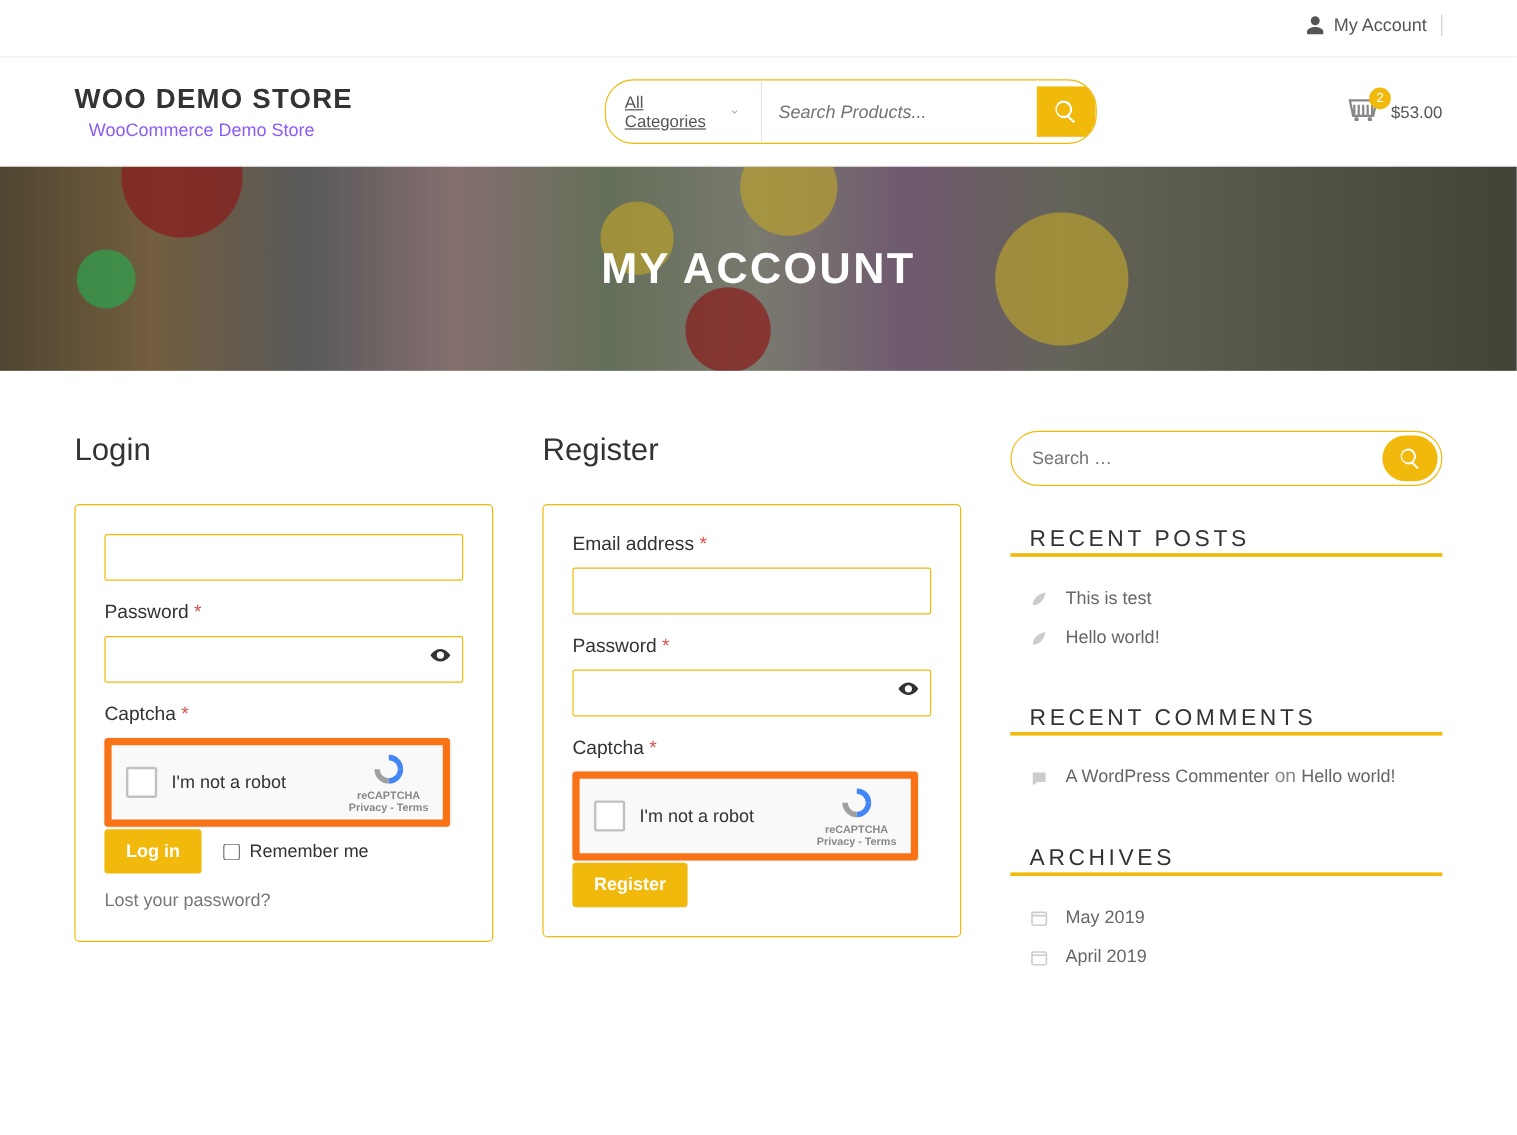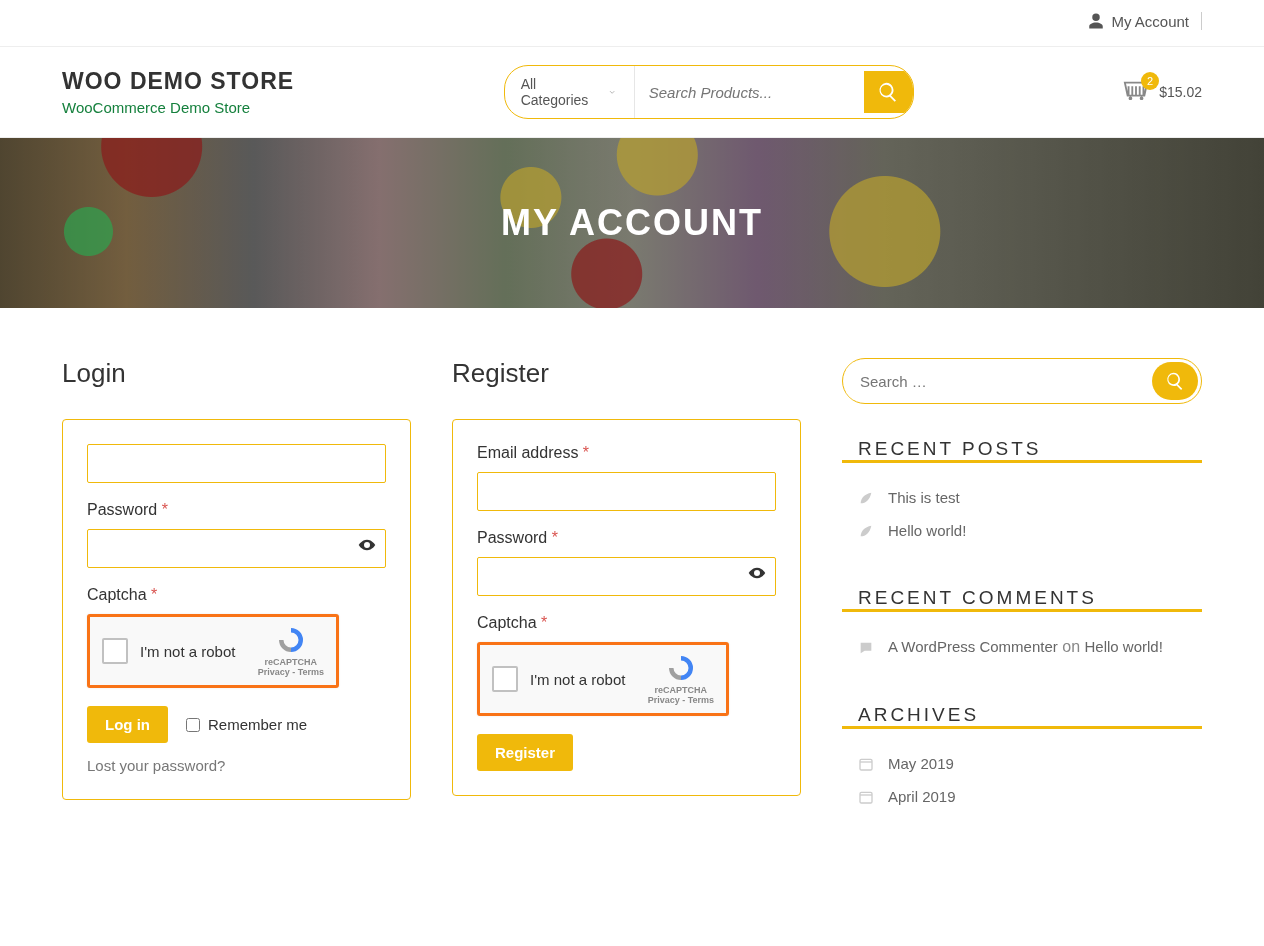--- a/index.html
+++ b/index.html
@@ -9,25 +9,25 @@
 .topbar { border-bottom: 1px solid #eee; padding: 12px 0; }
 .topbar-inner { max-width: 1200px; margin: 0 auto; padding: 0 30px; text-align: right; }
 .account-link { display: inline-flex; align-items: center; gap: 6px; color: #555; text-decoration: none; font-size: 15px; padding-right: 12px; border-right: 1px solid #ccc; }
 .account-link svg { width: 18px; height: 18px; fill: #555; }
 
 
 .header { padding: 18px 0; border-bottom: 1px solid #eee; }
 .header-inner { max-width: 1200px; margin: 0 auto; padding: 0 30px; display: flex; align-items: center; gap: 40px; }
 .logo-block { flex: 0 0 auto; }
 .logo-title { font-family: 'Arial Black', Arial, sans-serif; font-size: 23px; font-weight: 900; letter-spacing: 1px; }
-.logo-sub { color: #15803d; font-size: 15px; margin-top: 4px; }
+.logo-sub { color: #8b5cf6; font-size: 15px; margin-top: 4px; margin-left: 12px; }
 
 .search-wrap { flex: 1; display: flex; justify-content: center; }
 .search-bar { display: flex; align-items: center; border: 1px solid #f0b90b; border-radius: 24px; overflow: hidden; width: 410px; }
-.cat-select { padding: 10px 16px; color: #555; font-size: 14px; display: flex; align-items: center; gap: 12px; border-right: 1px solid #e6e6e6; position: relative; }
+.cat-select { padding: 10px 16px; color: #555; font-size: 14px; display: flex; align-items: center; gap: 12px; border-right: 1px solid #e6e6e6; position: relative; text-decoration: underline; }
 .chevron { width: 12px; height: 12px; }
 .search-input { flex: 1; border: none; padding: 10px 14px; font-size: 15px; font-style: italic; color: #888; outline: none; }
 .search-btn { background: #f0b90b; border: none; width: 56px; height: 42px; display: flex; align-items: center; justify-content: center; cursor: pointer; }
 .search-btn svg { width: 22px; height: 22px; fill: #fff; }
 
 .cart-block { display: flex; align-items: center; gap: 10px; position: relative; }
 .cart-icon-wrap { position: relative; }
 .cart-icon-wrap svg { width: 26px; height: 20px; stroke: #888; fill: none; stroke-width: 2; }
 .cart-badge { position: absolute; top: -8px; right: -10px; background: #f0b90b; color: #fff; border-radius: 50%; width: 18px; height: 18px; font-size: 11px; display: flex; align-items: center; justify-content: center; }
 .cart-total { color: #555; font-size: 14px; }
@@ -53,21 +53,21 @@
 .col-side { flex: 0 0 360px; }
 
 .panel-title { font-size: 26px; font-weight: 400; margin-bottom: 30px; font-family: 'Arial Narrow', Arial, sans-serif; }
 
 .form-box { border: 1px solid #f0b90b; border-radius: 4px; padding: 24px; }
 .field-label { display: block; font-size: 16px; margin-bottom: 10px; color: #333; }
 .req { color: #d9534f; }
 .text-input { width: 100%; border: 1px solid #f0b90b; padding: 10px; font-size: 15px; margin-bottom: 18px; border-radius: 2px; }
 .pw-wrap { position: relative; }
 .pw-eye { position: absolute; right: 10px; top: 10px; width: 18px; height: 12px; }
-.recaptcha-box { border: 3px solid #f97316; border-radius: 3px; width: 252px; height: 74px; display: flex; align-items: center; padding: 0 12px; gap: 12px; background: #f9f9f9; margin-bottom: 18px; box-shadow: 0 0 2px rgba(0,0,0,0.1); }
+.recaptcha-box { border: 6px solid #f97316; border-radius: 3px; width: 288px; height: 74px; display: flex; align-items: center; padding: 0 12px; gap: 12px; background: #f9f9f9; margin-bottom: 2px; box-shadow: 0 0 2px rgba(0,0,0,0.1); }
 .rc-check { width: 26px; height: 26px; border: 2px solid #c1c1c1; border-radius: 2px; background: #fff; }
 .rc-text { flex: 1; font-size: 15px; color: #333; }
 .rc-brand { text-align: center; font-size: 9px; color: #888; font-weight: bold; }
 .rc-brand svg { width: 30px; height: 30px; display: block; margin: 0 auto 2px; }
 .btn-primary { background: #f0b90b; color: #fff; border: none; padding: 10px 18px; font-size: 15px; font-weight: 700; border-radius: 3px; cursor: pointer; }
 .login-actions { display: flex; align-items: center; gap: 18px; margin-bottom: 14px; }
 .remember { display: flex; align-items: center; gap: 8px; font-size: 15px; }
 .remember input { width: 14px; height: 14px; }
 .lost-link { color: #777; text-decoration: none; font-size: 15px; }
 
@@ -123,21 +123,21 @@
         </button>
       </div>
     </div>
     <div class="cart-block">
       <div class="cart-icon-wrap">
         <svg viewBox="0 0 28 20">
             <path d="M2 2h24l-3 14H5z M8 20a1 1 0 110-2 1 1 0 010 2zm12 0a1 1 0 110-2 1 1 0 010 2z M6 6v10 M10 6v10 M14 6v10 M18 6v10 M22 6v10"></path>
           </svg>
         <span class="cart-badge">2</span>
       </div>
-      <span class="cart-total">$15.02</span>
+      <span class="cart-total">$53.00</span>
     </div>
   </div>
 </div>
 
 <div class="hero">
   <div class="hero-title">MY ACCOUNT</div>
 </div>
 
 <div class="main">
   <div class="main-inner">

